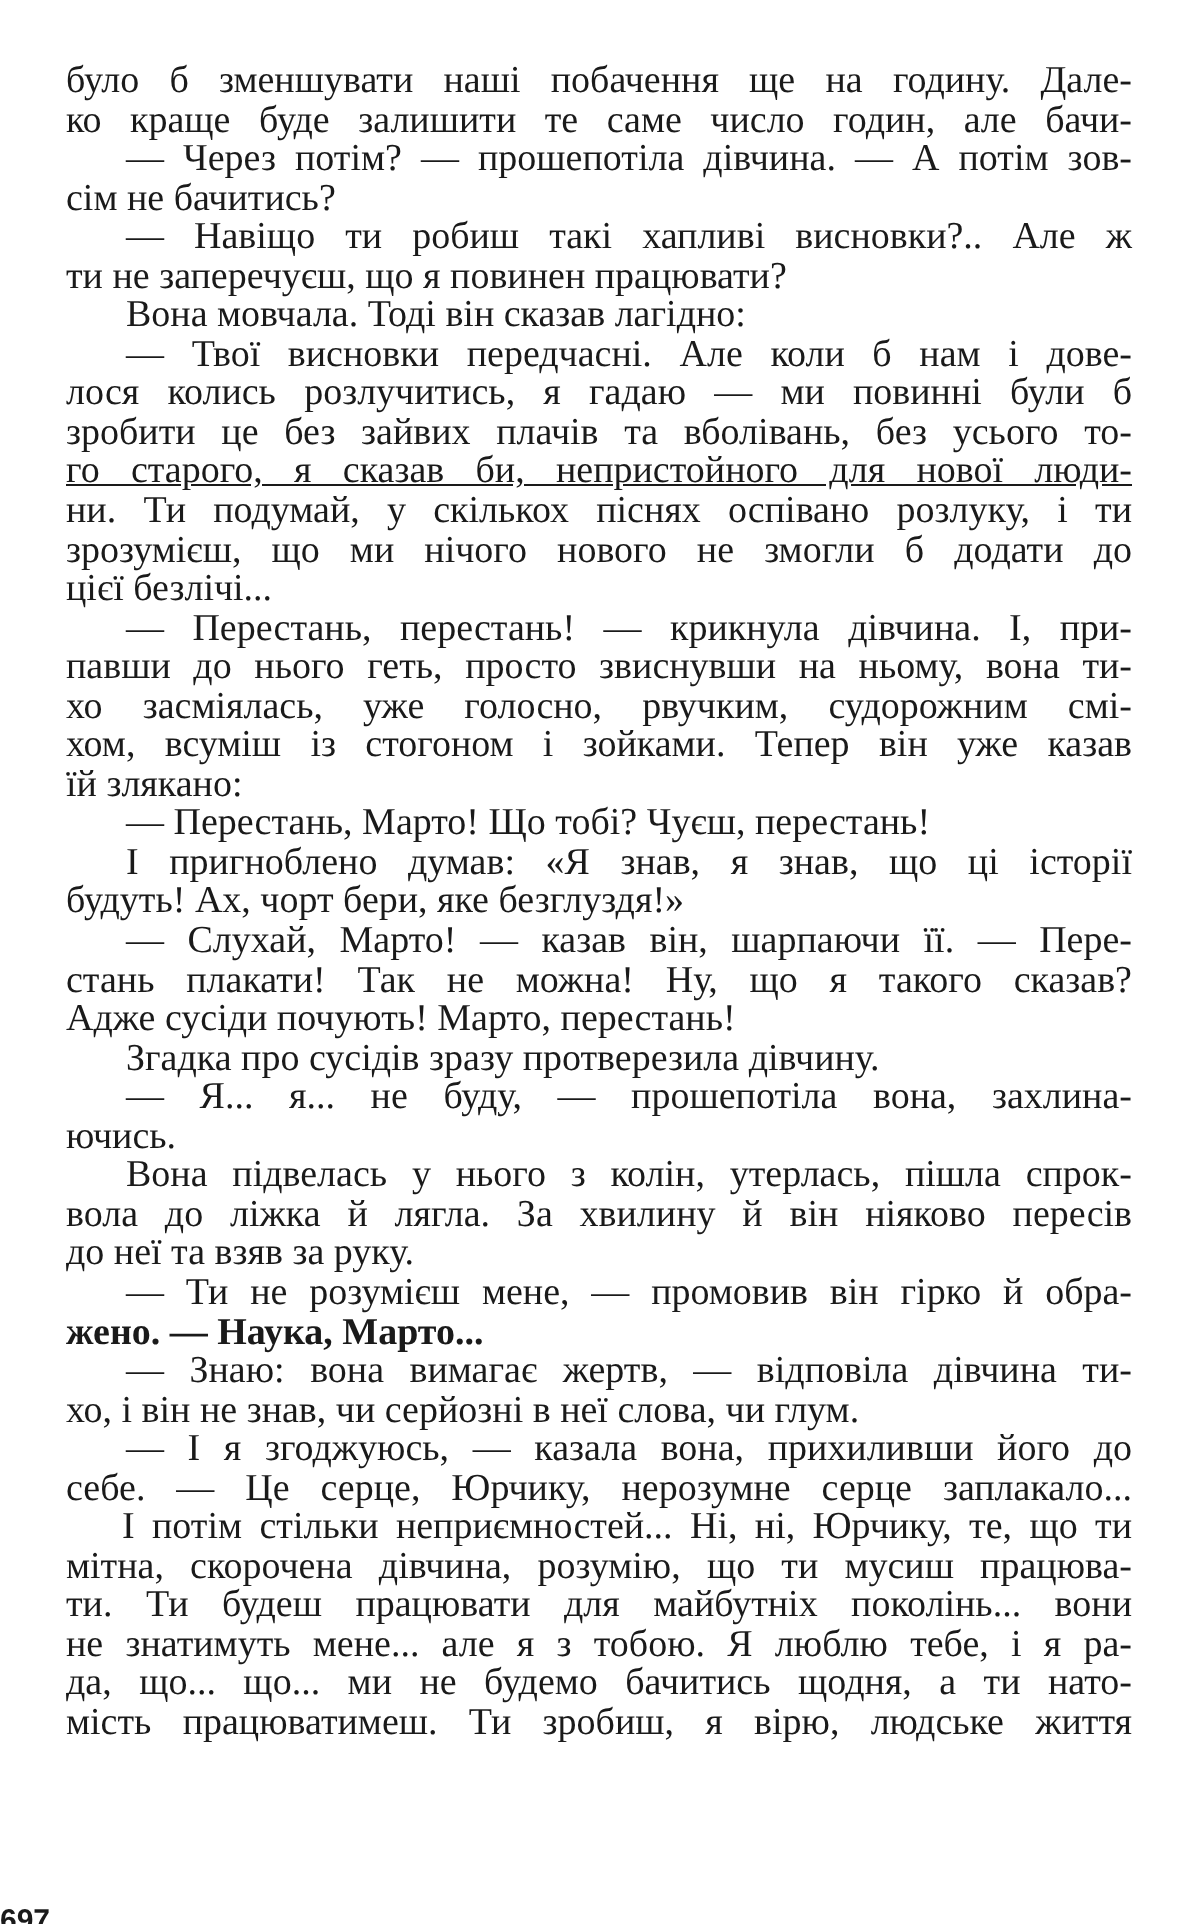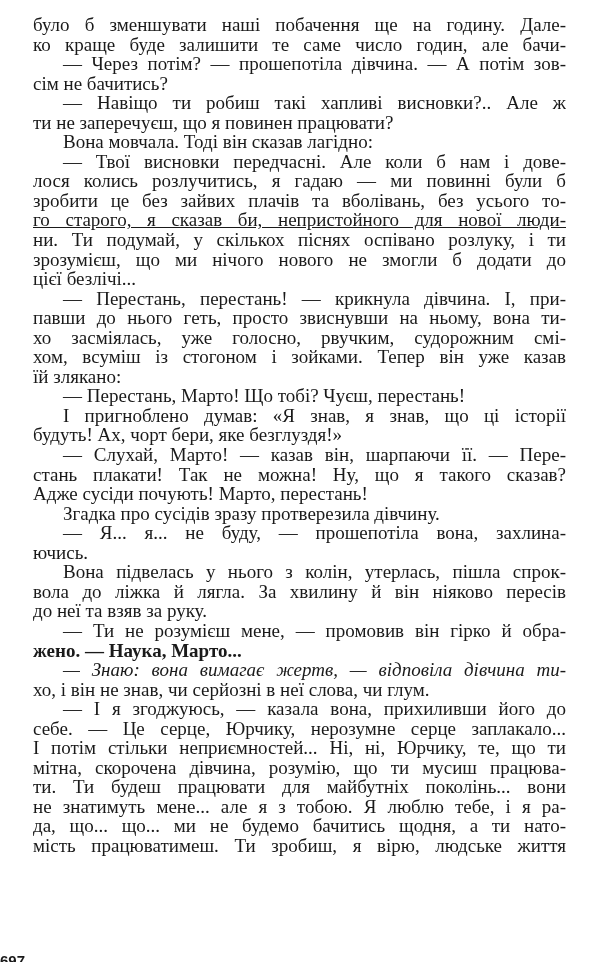--- a/index.html
+++ b/index.html
@@ -1,18 +1,18 @@
 <!DOCTYPE html>
 <html><head>
 <meta charset="utf-8">
 <style>
   html, body { margin:0; padding:0; background:#ffffff; }
   body { width:600px; height:962px; position:relative; overflow:hidden; }
   .page {
-    position:absolute; left:33px; top:15px; width:533px;
+    position:absolute; left:33px; top:31px; width:533px;
     font-family:"Liberation Serif", "DejaVu Serif", serif;
     font-size:19px; color:#1a1a1a;
     line-height:21.85px;
   }
   .line {
     display:block; white-space:nowrap;
     text-align:justify; text-align-last:justify;
     height:21.85px;
   }
   .line.last { text-align-last:left; }
@@ -54,24 +54,24 @@
     <span class="line" style="height: 19.5556px;">стань плакати! Так не можна! Ну, що я такого сказав?</span>
     <span class="line last" style="height: 19.5556px;">Адже сусіди почують! Марто, перестань!</span>
     <span class="line indent last" style="height: 19.5556px;">Згадка про сусідів зразу протверезила дівчину.</span>
     <span class="line indent" style="height: 19.5556px;">— Я... я... не буду, — прошепотіла вона, захлина-</span>
     <span class="line last" style="height: 19.5556px;">ючись.</span>
     <span class="line indent" style="height: 19.5556px;">Вона підвелась у нього з колін, утерлась, пішла спрок-</span>
     <span class="line" style="height: 19.5556px;">вола до ліжка й лягла. За хвилину й він ніяково пересів</span>
     <span class="line last" style="height: 19.5556px;">до неї та взяв за руку.</span>
     <span class="line indent" style="height: 19.5556px;">— Ти не розумієш мене, — промовив він гірко й обра-</span>
     <span class="line last" style="height: 19.5556px; font-weight: bold;">жено. — Наука, Марто...</span>
-    <span class="line indent" style="height: 19.5556px; font-style: italic;">— Знаю: вона вимагає жертв, — відповіла дівчина ти-</span>
+    <span class="line indent" style="height: 19.5556px;">— Знаю: вона вимагає жертв, — відповіла дівчина ти-</span>
     <span class="line last" style="height: 19.5556px;">хо, і він не знав, чи серйозні в неї слова, чи глум.</span>
     <span class="line indent" style="height: 19.5556px;">— І я згоджуюсь, — казала вона, прихиливши його до</span>
     <span class="line" style="height: 19.5556px;">себе. — Це серце, Юрчику, нерозумне серце заплакало...</span>
-    <span class="line" style="height: 19.5556px;">І потім стільки неприємностей... Ні, ні, Юрчику, те, що ти</span>
+    <span class="line" style="height: 19.5556px; margin-left: 28px;">І потім стільки неприємностей... Ні, ні, Юрчику, те, що ти</span>
     <span class="line" style="height: 19.5556px;">мітна, скорочена дівчина, розумію, що ти мусиш працюва-</span>
     <span class="line" style="height: 19.5556px;">ти. Ти будеш працювати для майбутніх поколінь... вони</span>
     <span class="line" style="height: 19.5556px;">не знатимуть мене... але я з тобою. Я люблю тебе, і я ра-</span>
     <span class="line" style="height: 19.5556px;">да, що... що... ми не будемо бачитись щодня, а ти нато-</span>
     <span class="line" style="height: 19.5556px;">мість працюватимеш. Ти зробиш, я вірю, людське життя</span>
   </div>
 <div class="pagenum">697</div>
 
 </body></html>

